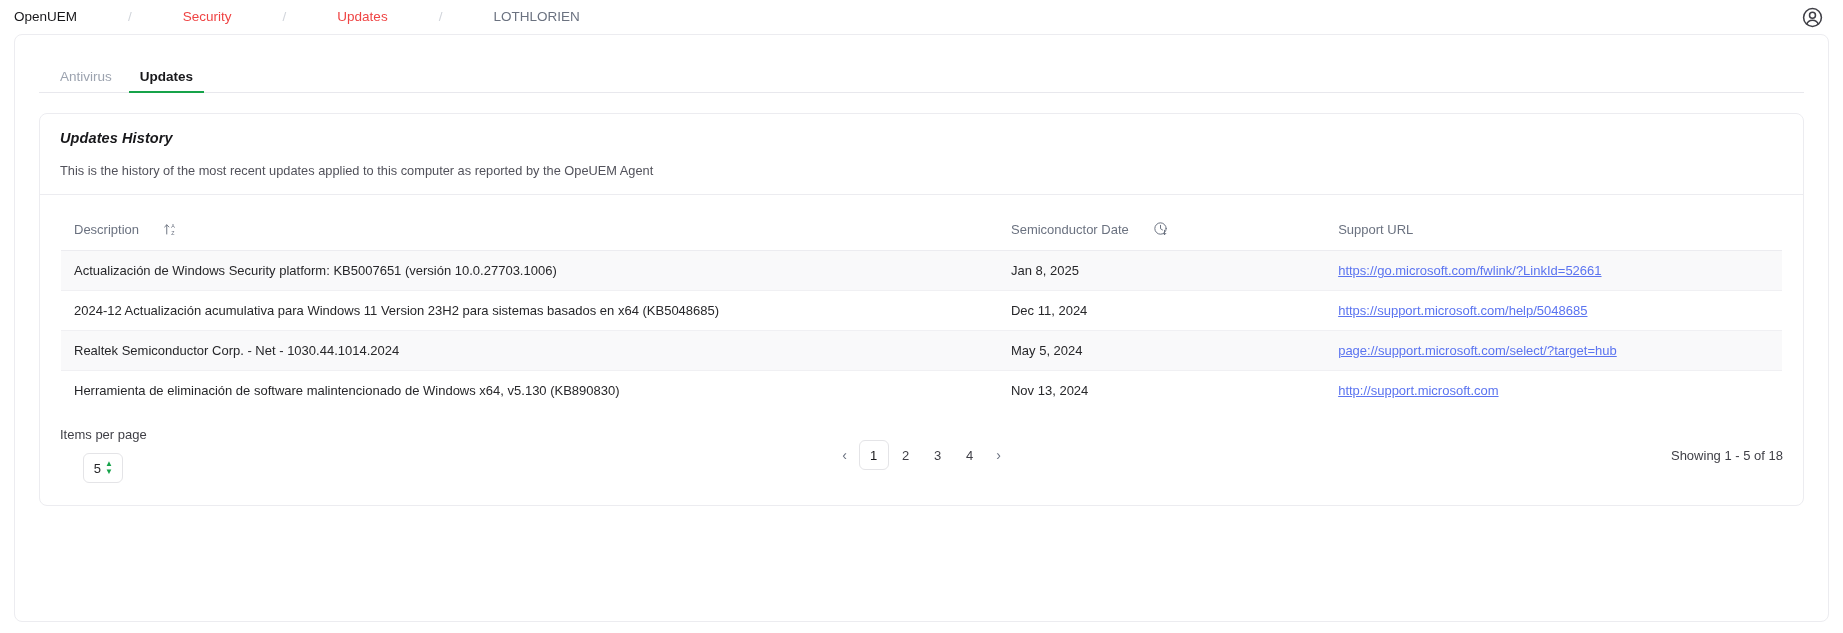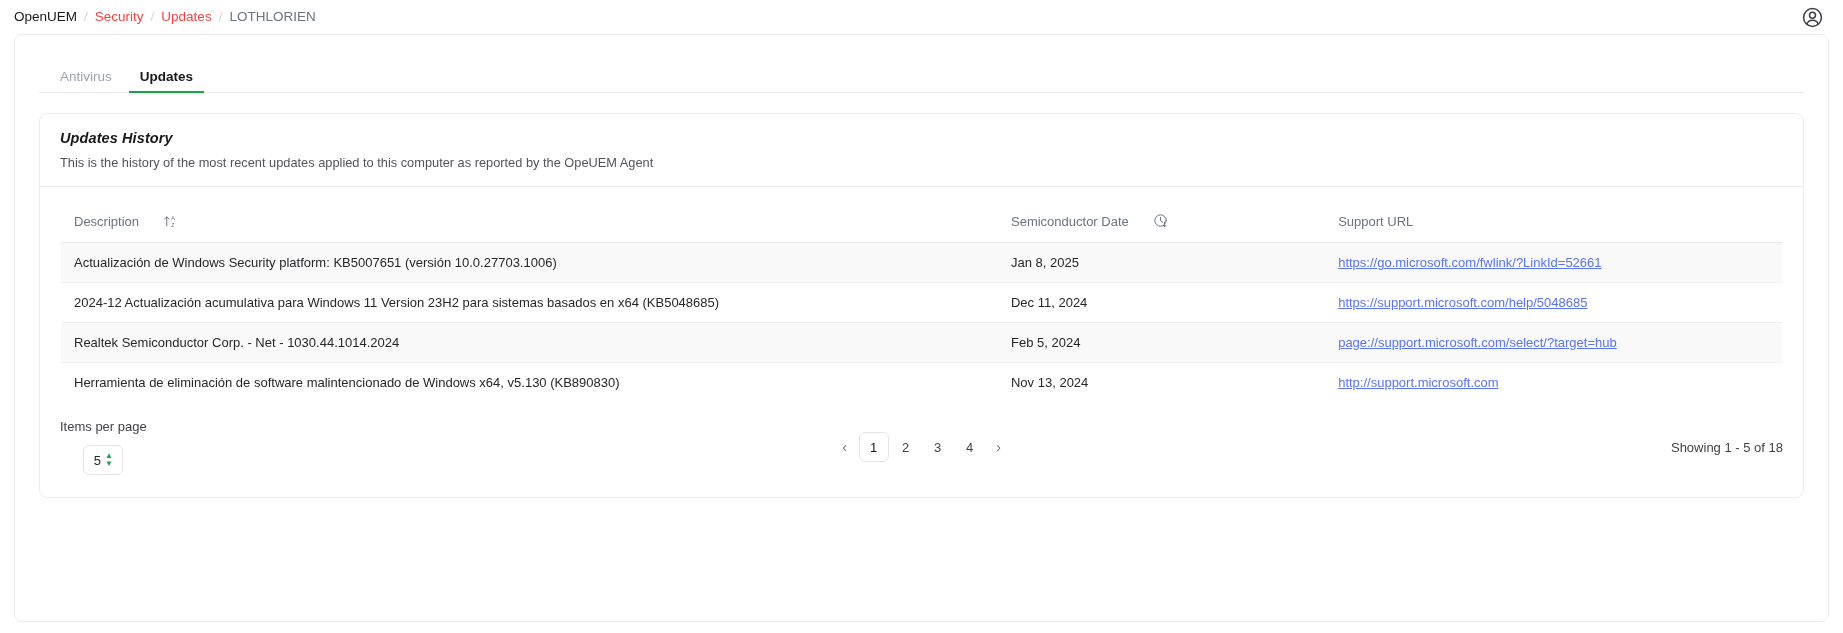--- a/index.html
+++ b/index.html
@@ -20,20 +20,21 @@
     justify-content: space-between;
     padding: 0 18px 0 14px;
     background: #ffffff;
   }
   .breadcrumb {
     display: flex;
     align-items: center;
     font-size: 13.5px;
     line-height: 1;
     white-space: nowrap;
+    gap: 44px;
   }
   .crumb-root {
     color: #18181b;
     font-weight: 400;
   }
   .crumb {
     color: #ef4444;
   }
   .crumb-last {
     color: #6b7280;
@@ -106,21 +107,21 @@
     padding: 16px 20px 16px 20px;
   }
   .card-title {
     font-size: 14.5px;
     font-weight: 700;
     color: #18181b;
     letter-spacing: 0.1px;
     font-style: italic;
   }
   .card-sub {
-    margin-top: 9px;
+    margin-top: 17px;
     font-size: 12.8px;
     color: #52525b;
   }
 
   
   .table-wrap {
     border-top: 1px solid #ececf0;
     padding: 12px 20px 0 20px;
   }
   table {
@@ -330,21 +331,21 @@
           </tr>
           <tr>
             <td class="cell-desc">2024-12 Actualización acumulativa para Windows 11 Version 23H2 para sistemas basados en x64 (KB5048685)</td>
             <td>Dec 11, 2024</td>
             <td>
               <a class="support-link" href="#">https://support.microsoft.com/help/5048685</a>
             </td>
           </tr>
           <tr>
             <td class="cell-desc">Realtek Semiconductor Corp. - Net - 1030.44.1014.2024</td>
-            <td>Feb 5, 2024</td>
+            <td>May 5, 2024</td>
             <td>
               <a class="support-link" href="#">page://support.microsoft.com/select/?target=hub</a>
             </td>
           </tr>
           <tr>
             <td class="cell-desc">Herramienta de eliminación de software malintencionado de Windows x64, v5.130 (KB890830)</td>
             <td>Nov 13, 2024</td>
             <td>
               <a class="support-link" href="#">http://support.microsoft.com</a>
             </td>

